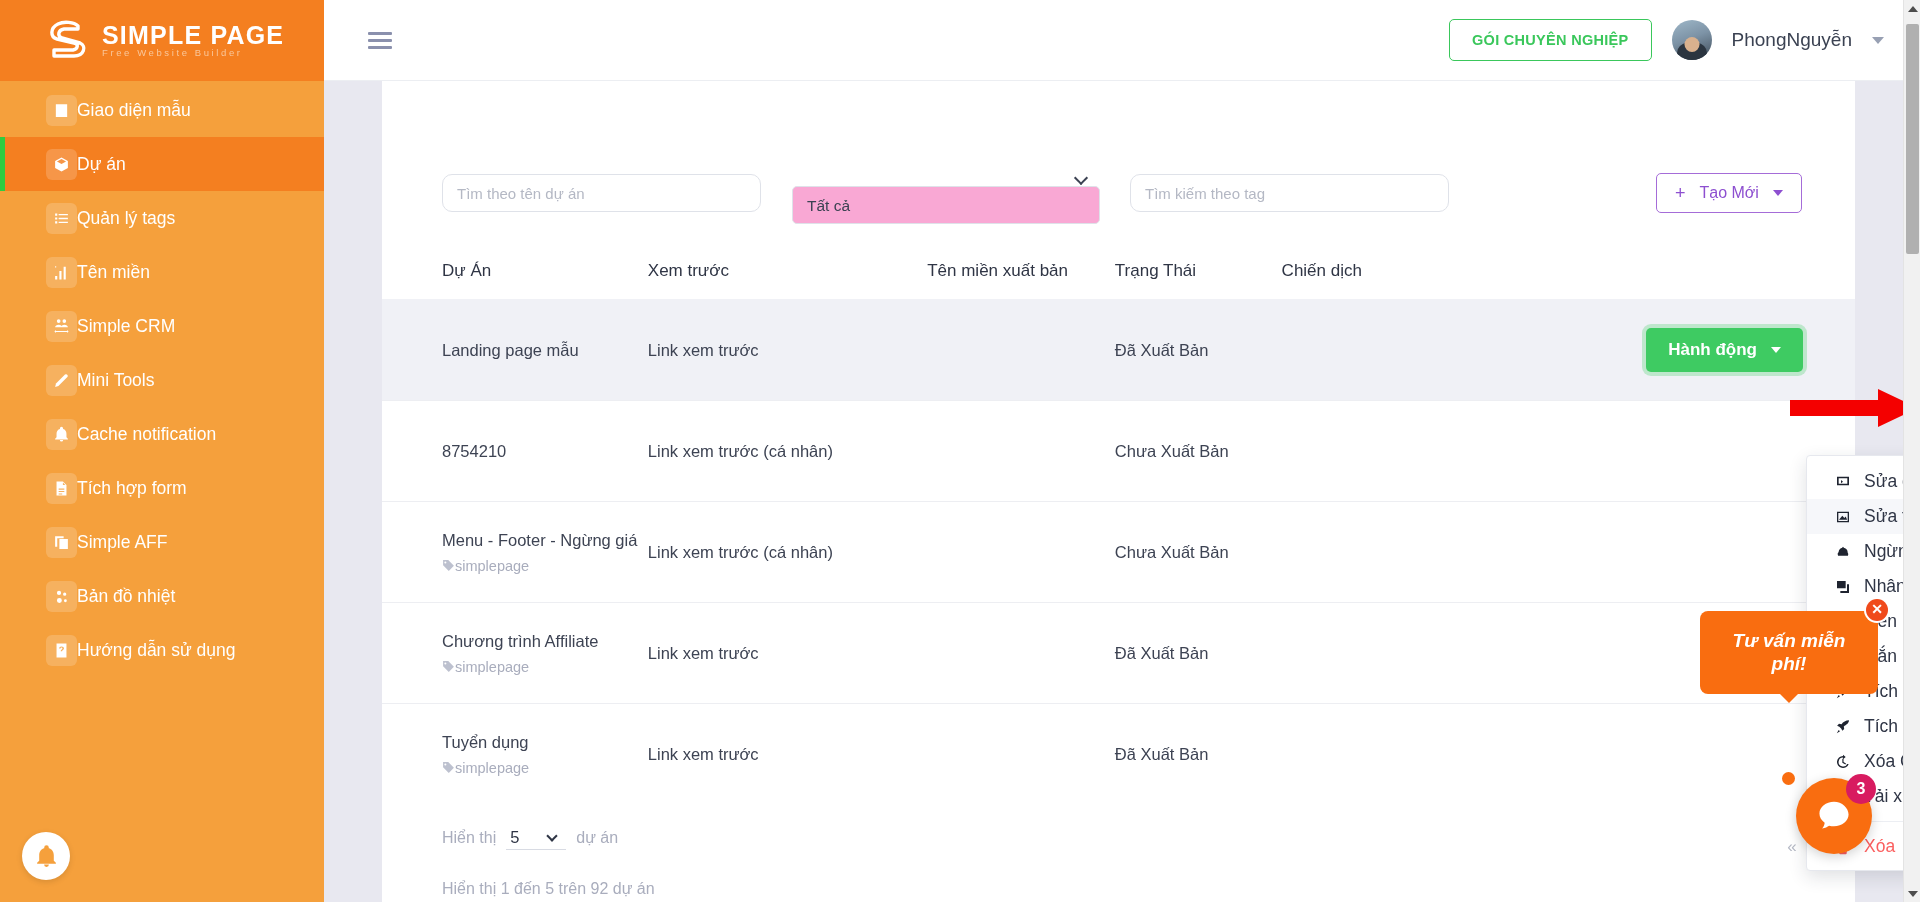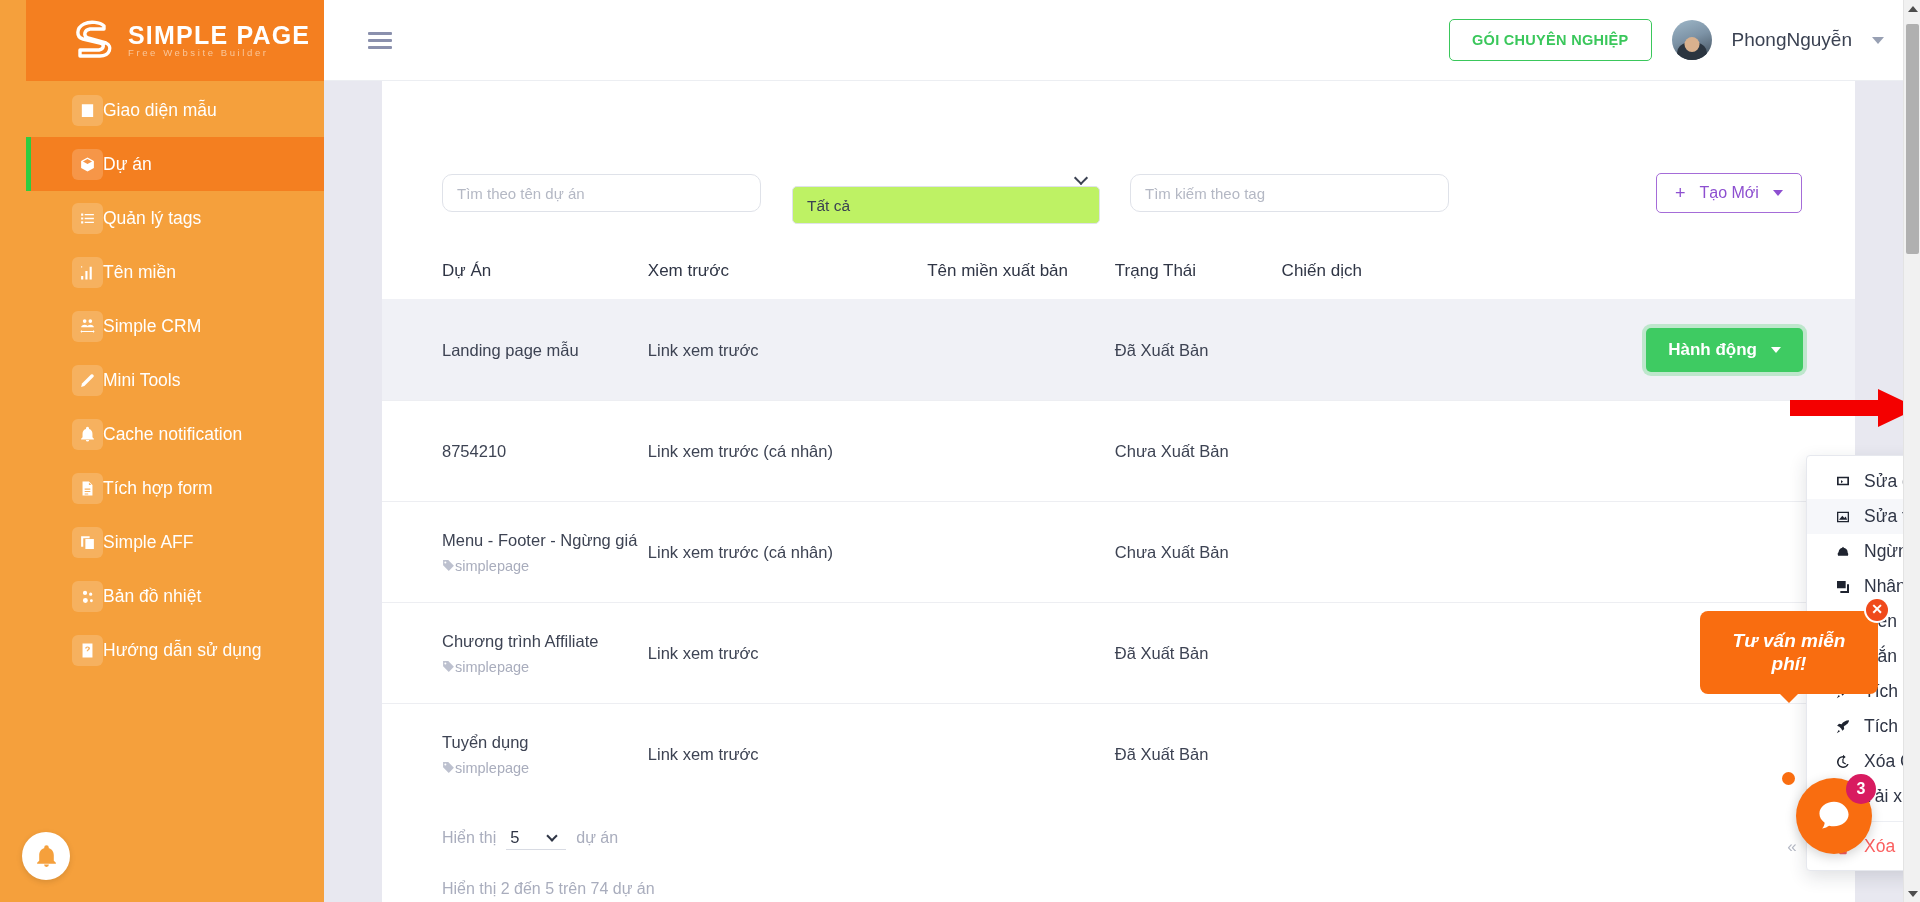--- a/index.html
+++ b/index.html
@@ -11,21 +11,20 @@
   }
   .app { position: relative; width: 1920px; height: 902px; display: flex; }
 
   
   .sidebar {
     width: 324px; height: 902px;
     background: #f5a03c;
     flex: 0 0 324px;
     position: relative;
     overflow: hidden;
-    padding-left: 26px;
   }
   .brand {
     height: 81px;
     background: #f47f20;
     display: flex; align-items: center;
     padding-left: 44px;
     gap: 12px;
   }
   .brand-logo { width: 46px; height: 44px; flex: 0 0 46px; position: relative; }
   .brand-text { display: flex; flex-direction: column; line-height: 1; }
@@ -130,21 +129,21 @@
     padding: 0 14px; font-size: 15px; color: #4c1d95;
     font-family: "Liberation Sans", sans-serif;
     background: #fff; outline: none;
   }
   .inp::placeholder { color: #b4b8c4; }
   #f-name { width: 319px; }
   .select-wrap { position: relative; margin-left: 31px; }
   #f-status {
     width: 308px; height: 38px; appearance: none;
     border: 1px solid #dfe2e9; border-radius: 5px;
-    padding: 0 14px; font-size: 15.5px; color: #3b4252; background: #bef264;
+    padding: 0 14px; font-size: 15.5px; color: #3b4252; background: #f9a8d4;
     font-family: "Liberation Sans", sans-serif; outline: none; cursor: pointer; margin-top: 24px;
   }
   .sel-caret {
     position: absolute; right: 14px; top: 14px; pointer-events: none;
     width: 10px; height: 10px; border-right: 2px solid #3b4252; border-bottom: 2px solid #3b4252;
     transform: rotate(45deg); margin-top: -3px;
   }
   #f-tag { width: 319px; margin-left: 30px; }
   .new-btn {
     margin-left: 207px;
@@ -544,21 +543,21 @@
         <div class="foot">
           <div class="foot-left">
             <div class="show-row">
               <span>Hiển thị</span>
               <span class="page-size-wrap">
                 <select id="page-size"><option value="5">5</option><option value="10">10</option><option value="25">25</option><option value="50">50</option></select>
                 <i class="ps-caret"></i>
               </span>
               <span>dự án</span>
             </div>
-            <div class="summary">Hiển thị 2 đến 5 trên 74 dự án</div>
+            <div class="summary">Hiển thị 1 đến 5 trên 92 dự án</div>
           </div>
           <div class="pager" id="pager">
               <div class="pg">«</div>
               <div class="pg active">1</div>
             </div>
         </div>
 
       </section>
 
       <div class="dropdown" id="dropdown">

